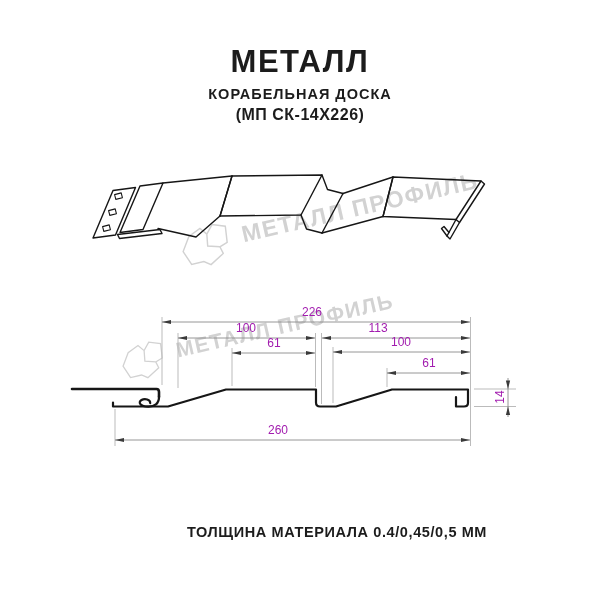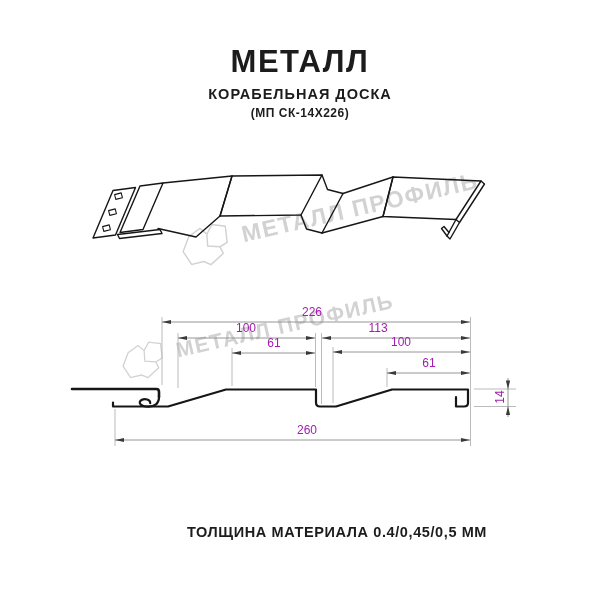--- a/index.html
+++ b/index.html
@@ -4,21 +4,21 @@
 <style>
   html,body{margin:0;padding:0;background:#fff;}
   .canvas{
     position:relative;width:600px;height:600px;background:#fff;overflow:hidden;
     font-family:"Liberation Sans", sans-serif;color:#1c1c1c;
   }
   
   .hdr{position:absolute;left:0;top:0;width:600px;text-align:center;z-index:5;}
   .title{margin-top:46px;font-size:31px;font-weight:bold;letter-spacing:1.5px;line-height:1.05;}
   .subtitle{margin-top:7px;font-size:14.5px;font-weight:bold;letter-spacing:1px;}
-  .model{margin-top:4px;font-size:12px;font-weight:bold;letter-spacing:.5px;}
+  .model{margin-top:4px;font-size:16px;font-weight:bold;letter-spacing:.5px;}
   
   .footer{position:absolute;left:0;top:524px;width:600px;text-align:center;
           font-size:14.5px;font-weight:bold;letter-spacing:.6px;z-index:5;padding-left:37px;}
   
   .wm{position:absolute;display:flex;align-items:center;gap:9px;z-index:1;
       color:#d2d2d2;font-weight:bold;white-space:nowrap;}
   .wm .wm-text{letter-spacing:1.5px;}
   .wm1{left:186px;top:224px;height:48px;transform:rotate(-13deg);transform-origin:0 100%;}
   .wm1 .wm-text{font-size:23px;}
   .wm2{left:126px;top:340px;height:46px;transform:rotate(-13deg);transform-origin:0 100%;}
@@ -28,21 +28,21 @@
   .linework{position:absolute;left:0;top:0;z-index:3;}
   
   .dim{position:absolute;z-index:4;font-size:12px;color:#a21caf;
        transform:translate(-50%,-100%);white-space:nowrap;}
   .dl-226{left:312px;top:319px;}
   .dl-100l{left:246px;top:335px;}
   .dl-113{left:378px;top:335px;text-align:right;}
   .dl-61l{left:274px;top:350px;}
   .dl-100r{left:401px;top:349px;}
   .dl-61r{left:429px;top:370px;}
-  .dl-260{left:307px;top:437px;text-align:right;}
+  .dl-260{left:278px;top:437px;text-align:right;}
   .dl-14{left:500px;top:397px;transform:translate(-50%,-50%) rotate(-90deg);}
 </style>
 </head>
 <body>
 
 <div class="canvas">
 
   <div class="hdr">
     <div class="title">МЕТАЛЛ</div>
     <div class="subtitle">КОРАБЕЛЬНАЯ ДОСКА</div>

